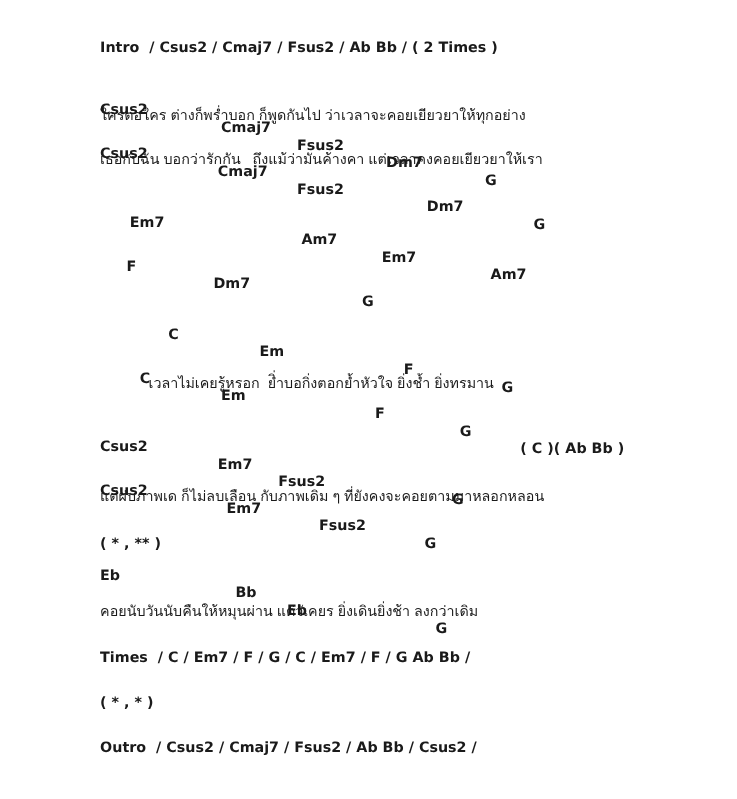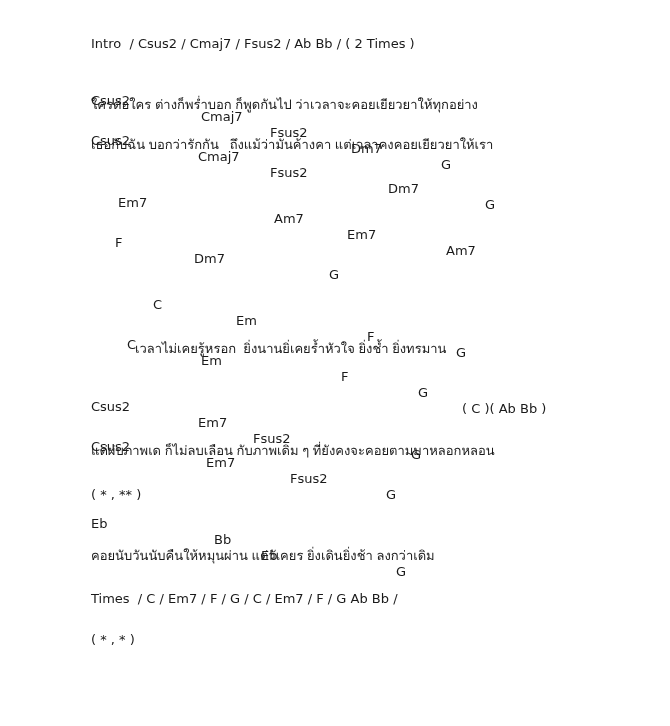--- a/index.html
+++ b/index.html
@@ -1,19 +1,19 @@
 <!DOCTYPE html>
 <html><head>
 <meta charset="utf-8">
 <style>
   html, body { margin: 0; padding: 0; background: #ffffff; }
   body { width: 670px; height: 726px; position: relative; overflow: hidden; }
   .page { position: absolute; left: 0; top: 0; width: 670px; height: 726px; }
   .line { position: absolute; white-space: pre; color: #1a1a1a; }
-  .chord { font-family: "DejaVu Sans", sans-serif; font-weight: normal; font-size: 13px; line-height: 16px; }
+  .chord { font-family: "DejaVu Sans", sans-serif; font-weight: bold; font-size: 13px; line-height: 16px; }
   .lyric { font-family: Liberation Sans, sans-serif; font-size: 13px; line-height: 18px; }
   .c { position: absolute; }
 </style>
 </head>
 <body>
 
 <div class="page">
 
   <div class="line chord" style="left:91px;top:36px;">Intro  / Csus2 / Cmaj7 / Fsus2 / Ab Bb / ( 2 Times )</div>
 
@@ -53,23 +53,23 @@
     <span class="c" style="left:236px">Em</span>
     <span class="c" style="left:367px">F</span>
     <span class="c" style="left:456px">G</span>
   </div>
 
   <div class="line chord" style="left:0;top:321px;width:670px;height:16px;">
     <span class="c" style="left:127px">C</span>
     <span class="c" style="left:201px">Em</span>
     <span class="c" style="left:341px">F</span>
     <span class="c" style="left:418px">G</span>
-    <span class="c" style="left:462px">( C )( Ab Bb )</span>
+    <span class="c" style="left:473px">( C )( Ab Bb )</span>
   </div>
-  <div class="line lyric" style="left:135px;top:340px;">เวลาไม่เคยรู้หรอก  ยิ่งนานยิ่เคยร้ำหัวใจ ยิ่งช้ำ ยิ่งทรมาน</div>
+  <div class="line lyric" style="left:135px;top:340px;">เวลาไม่เคยรู้หรอก  ยิ่ำบอกิ่งตอกย้ำหัวใจ ยิ่งช้ำ ยิ่งทรมาน</div>
 
   <div class="line chord" style="left:0;top:383px;width:670px;height:16px;">
     <span class="c" style="left:91px">Csus2</span>
     <span class="c" style="left:198px">Em7</span>
     <span class="c" style="left:253px">Fsus2</span>
     <span class="c" style="left:411px">G</span>
   </div>
 
   <div class="line chord" style="left:0;top:423px;width:670px;height:16px;">
     <span class="c" style="left:91px">Csus2</span>
@@ -86,14 +86,15 @@
     <span class="c" style="left:214px">Bb</span>
     <span class="c" style="left:261px">Eb</span>
     <span class="c" style="left:396px">G</span>
   </div>
   <div class="line lyric" style="left:91px;top:547px;">คอยนับวันนับคืนให้หมุนผ่าน แต่วัเคยร ยิ่งเดินยิ่งช้า ลงกว่าเดิม</div>
 
   <div class="line chord" style="left:91px;top:591px;">Times  / C / Em7 / F / G / C / Em7 / F / G Ab Bb /</div>
 
   <div class="line chord" style="left:91px;top:632px;">( * , * )</div>
 
+  <div class="line chord" style="left:91px;top:673px;">Outro  / Csus2 / Cmaj7 / Fsus2 / Ab Bb / Csus2 /</div>
 
 </div>
 
 </body></html>

